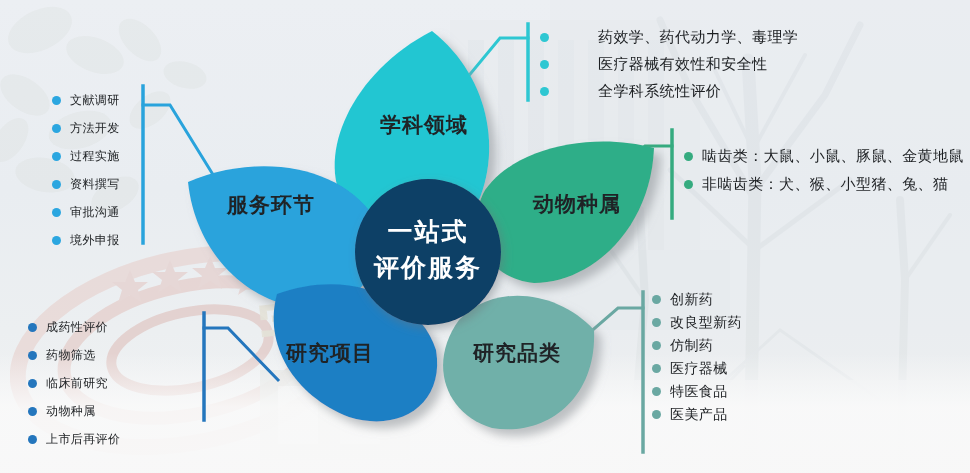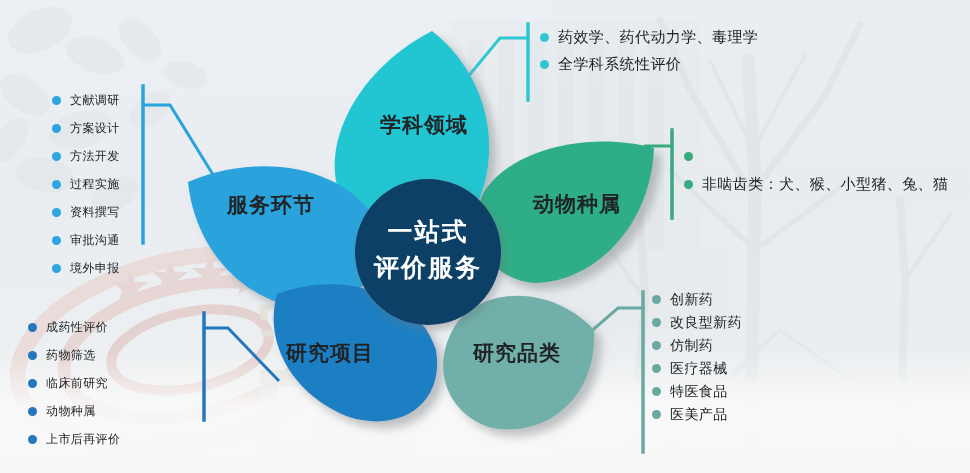--- a/index.html
+++ b/index.html
@@ -39,21 +39,21 @@
   .list{position:absolute;}
   .row{display:flex;align-items:center;height:28px;}
   .dot{width:9px;height:9px;border-radius:50%;flex:0 0 auto;margin-right:9px;}
   .txt{font-size:12px;color:#1c1f22;white-space:nowrap;letter-spacing:.4px;}
 
   #list-tl{left:52px;top:86px;}
   #list-bl{left:28px;top:313px;}
   #list-tr{left:540px;top:24px;}
   #list-r {left:684px;top:142px;}
   #list-br{left:652px;top:288px;}
-  #list-tr .row{height:27px;}
+  #list-tr .row{height:27px;gap:40px;}
   #list-r  .row{height:28px;}
   #list-br .row{height:23px;}
   #list-tr .txt,#list-r .txt{font-size:15px;}
   #list-br .txt{font-size:14px;text-align:right;}
 </style>
 </head>
 <body>
 
 <div id="stage">
 
@@ -194,24 +194,20 @@
     <text class="center-label" x="428" y="276">评价服务</text>
   </svg>
 
   <div class="list" id="list-tl">
     <div class="row">
         <span class="dot" style="background:#2ba6e0"></span>
         <span class="txt">文献调研</span>
       </div>
     <div class="row">
         <span class="dot" style="background:#2ba6e0"></span>
-        <span class="txt">方案设计</span>
-      </div>
-    <div class="row">
-        <span class="dot" style="background:#2ba6e0"></span>
         <span class="txt">方法开发</span>
       </div>
     <div class="row">
         <span class="dot" style="background:#2ba6e0"></span>
         <span class="txt">过程实施</span>
       </div>
     <div class="row">
         <span class="dot" style="background:#2ba6e0"></span>
         <span class="txt">资料撰写</span>
       </div>
@@ -248,27 +244,32 @@
       </div>
   </div>
 
   <div class="list" id="list-tr">
     <div class="row">
         <span class="dot" style="background:#2ec7d2"></span>
         <span class="txt">药效学、药代动力学、毒理学</span>
       </div>
     <div class="row">
         <span class="dot" style="background:#2ec7d2"></span>
+        <span class="txt">医疗器械有效性和安全性</span>
+      </div>
+    <div class="row">
+        <span class="dot" style="background:#2ec7d2"></span>
         <span class="txt">全学科系统性评价</span>
       </div>
   </div>
 
   <div class="list" id="list-r">
     <div class="row">
         <span class="dot" style="background:#35ab7f"></span>
+        <span class="txt">啮齿类：大鼠、小鼠、豚鼠、金黄地鼠</span>
       </div>
     <div class="row">
         <span class="dot" style="background:#35ab7f"></span>
         <span class="txt">非啮齿类：犬、猴、小型猪、兔、猫</span>
       </div>
   </div>
 
   <div class="list" id="list-br">
     <div class="row">
         <span class="dot" style="background:#6aa8a2"></span>

